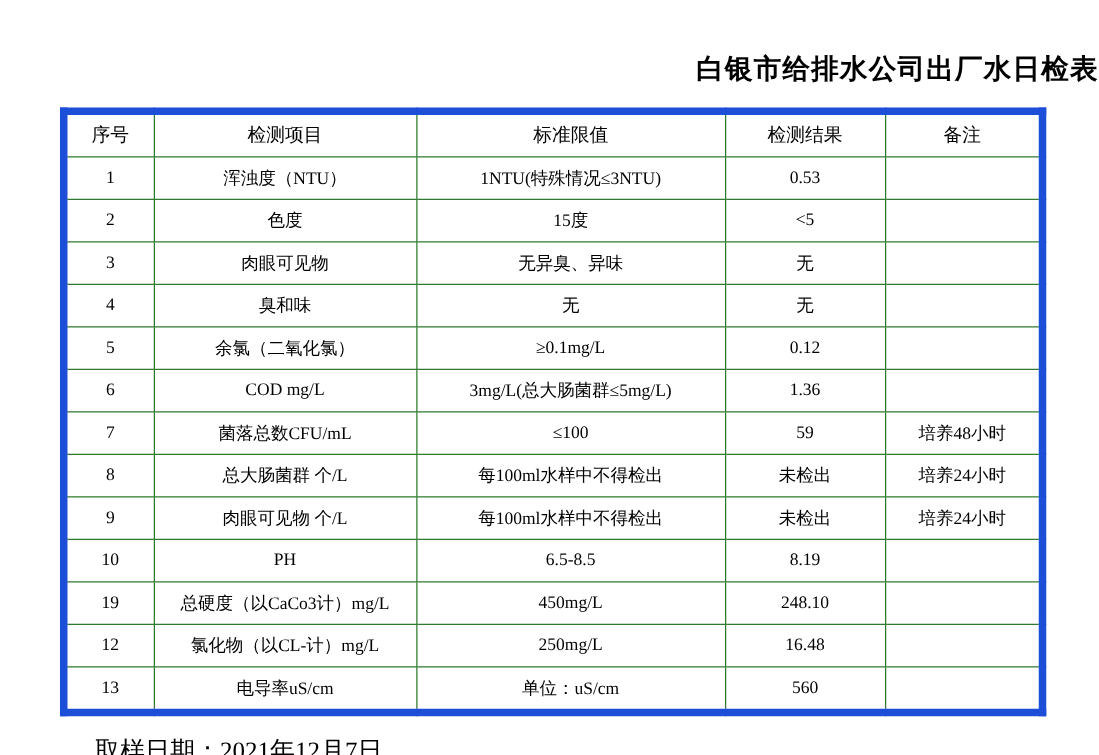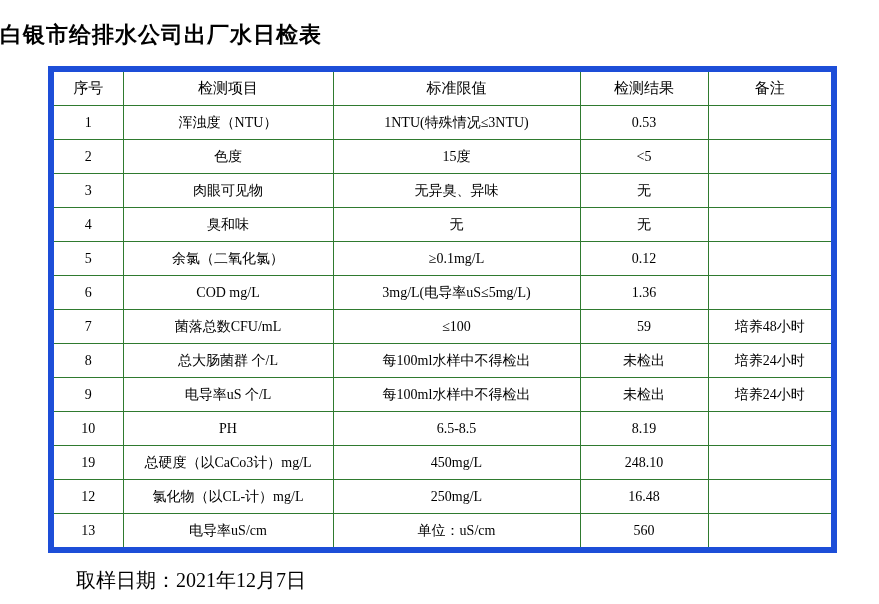--- a/index.html
+++ b/index.html
@@ -15,25 +15,25 @@
     position: relative;
     overflow: hidden;
   }
   .page {
     width: 879px;
     height: 604px;
     position: relative;
     box-sizing: border-box;
   }
   .doc-title {
-    text-align: left;
+    text-align: right;
     font-size: 22px;
     font-weight: bold;
     letter-spacing: 1px;
-    padding-top: 20px;
+    padding-top: 40px;
     padding-bottom: 16px;
     font-family: "Liberation Serif", "DejaVu Serif", serif;
   }
   .table-wrap {
     padding: 0 48px;
     box-sizing: border-box;
   }
   table.report {
     width: 783px;
     border-collapse: collapse;
@@ -155,41 +155,41 @@
         <tr>
           <td>5</td>
           <td class="cell-item">余氯（二氧化氯）</td>
           <td class="cell-limit">≥0.1mg/L</td>
           <td class="cell-res">0.12</td>
           <td class="cell-note"></td>
         </tr>
         <tr>
           <td>6</td>
           <td class="cell-item">COD        mg/L</td>
-          <td class="cell-limit">3mg/L(电导率uS≤5mg/L)</td>
+          <td class="cell-limit">3mg/L(总大肠菌群≤5mg/L)</td>
           <td class="cell-res">1.36</td>
           <td class="cell-note"></td>
         </tr>
         <tr>
           <td>7</td>
           <td class="cell-item">菌落总数CFU/mL</td>
           <td class="cell-limit">≤100</td>
           <td class="cell-res">59</td>
           <td class="cell-note">培养48小时</td>
         </tr>
         <tr>
           <td>8</td>
           <td class="cell-item">总大肠菌群 个/L</td>
           <td class="cell-limit">每100ml水样中不得检出</td>
           <td class="cell-res">未检出</td>
           <td class="cell-note">培养24小时</td>
         </tr>
         <tr>
           <td>9</td>
-          <td class="cell-item">电导率uS 个/L</td>
+          <td class="cell-item">肉眼可见物 个/L</td>
           <td class="cell-limit">每100ml水样中不得检出</td>
           <td class="cell-res">未检出</td>
           <td class="cell-note">培养24小时</td>
         </tr>
         <tr>
           <td>10</td>
           <td class="cell-item">PH</td>
           <td class="cell-limit">6.5-8.5</td>
           <td class="cell-res">8.19</td>
           <td class="cell-note"></td>

